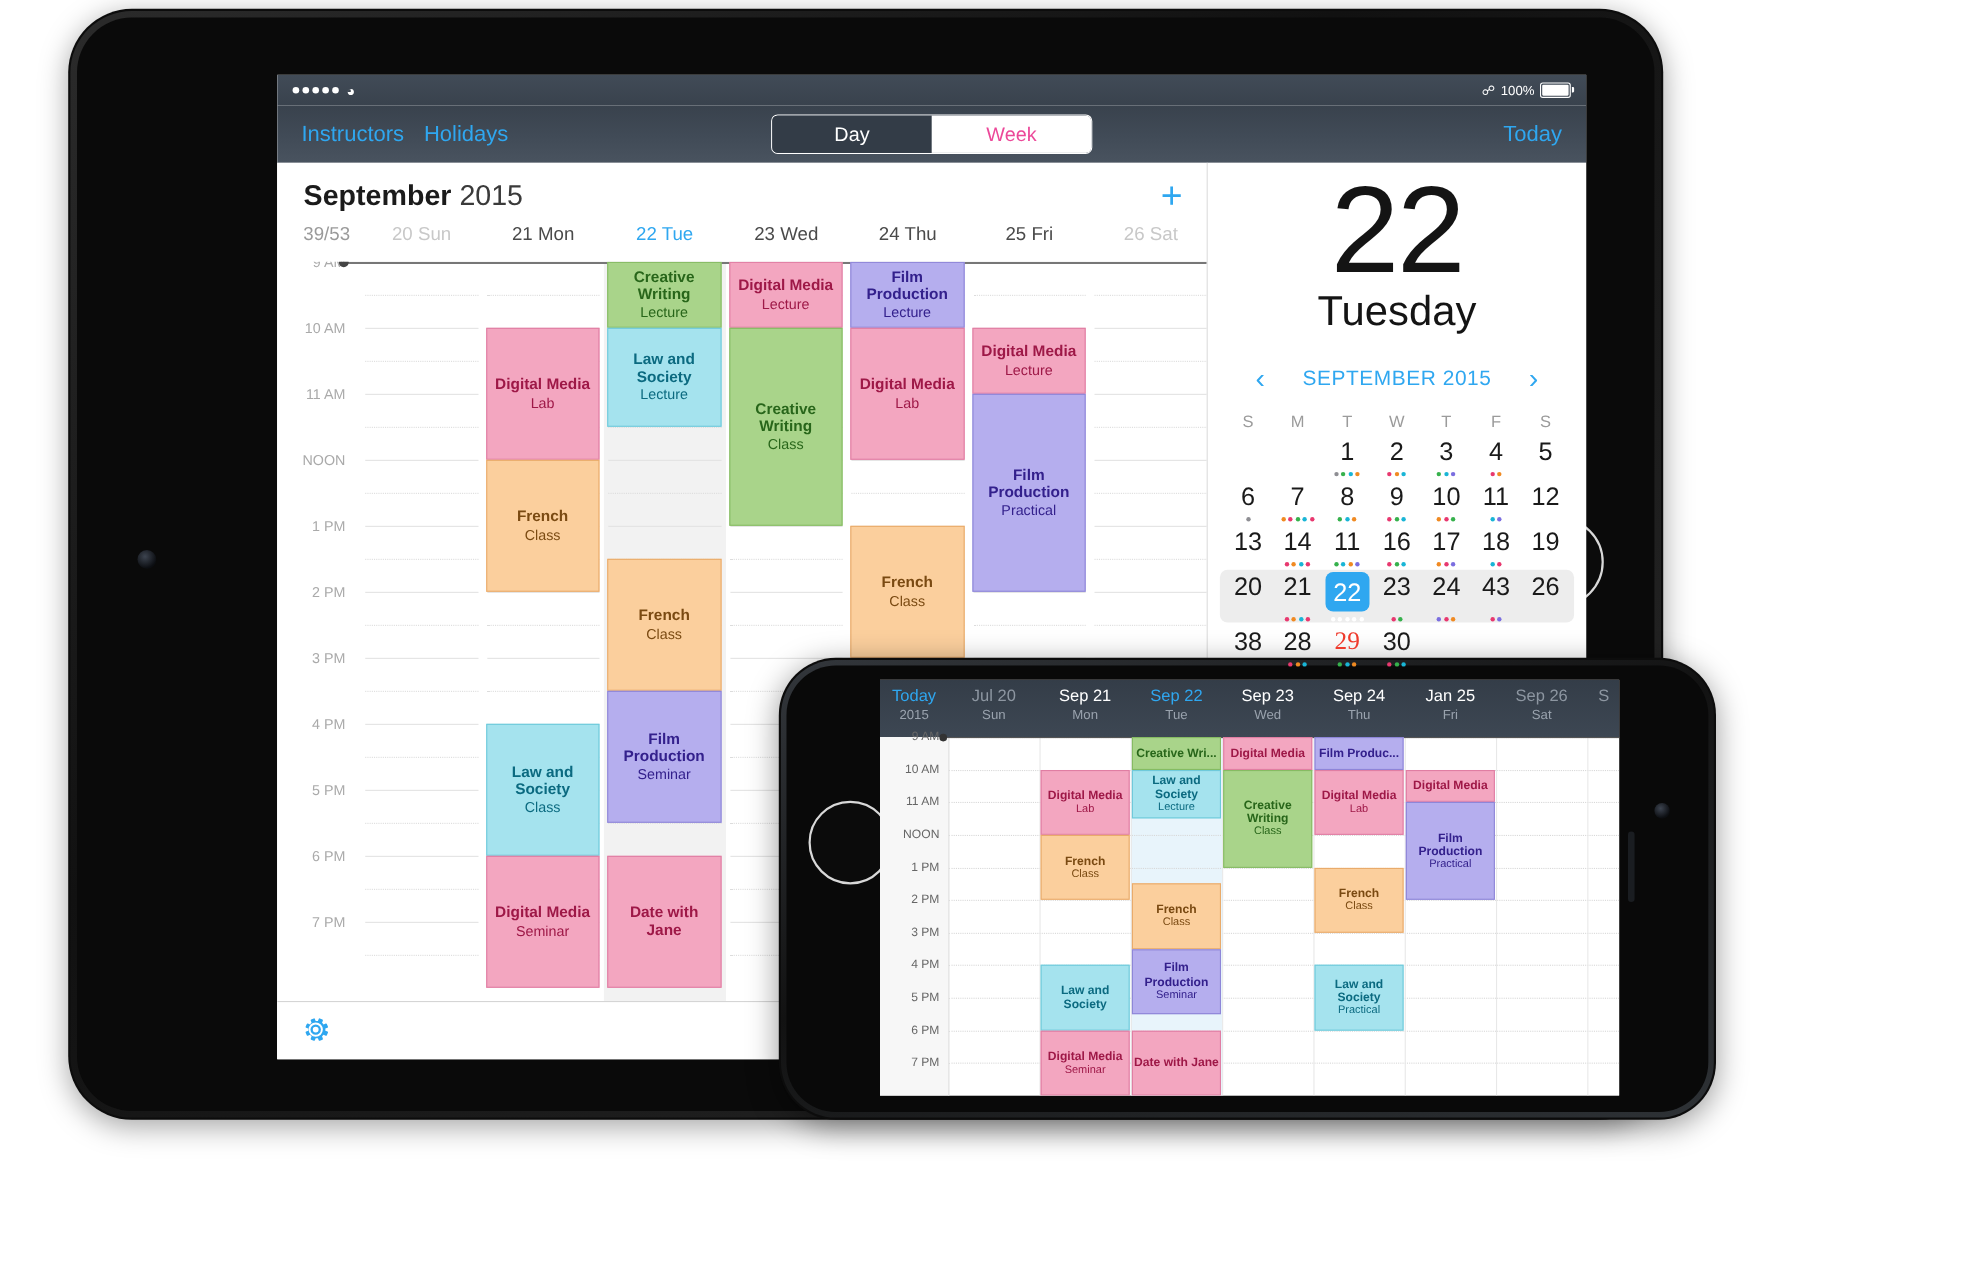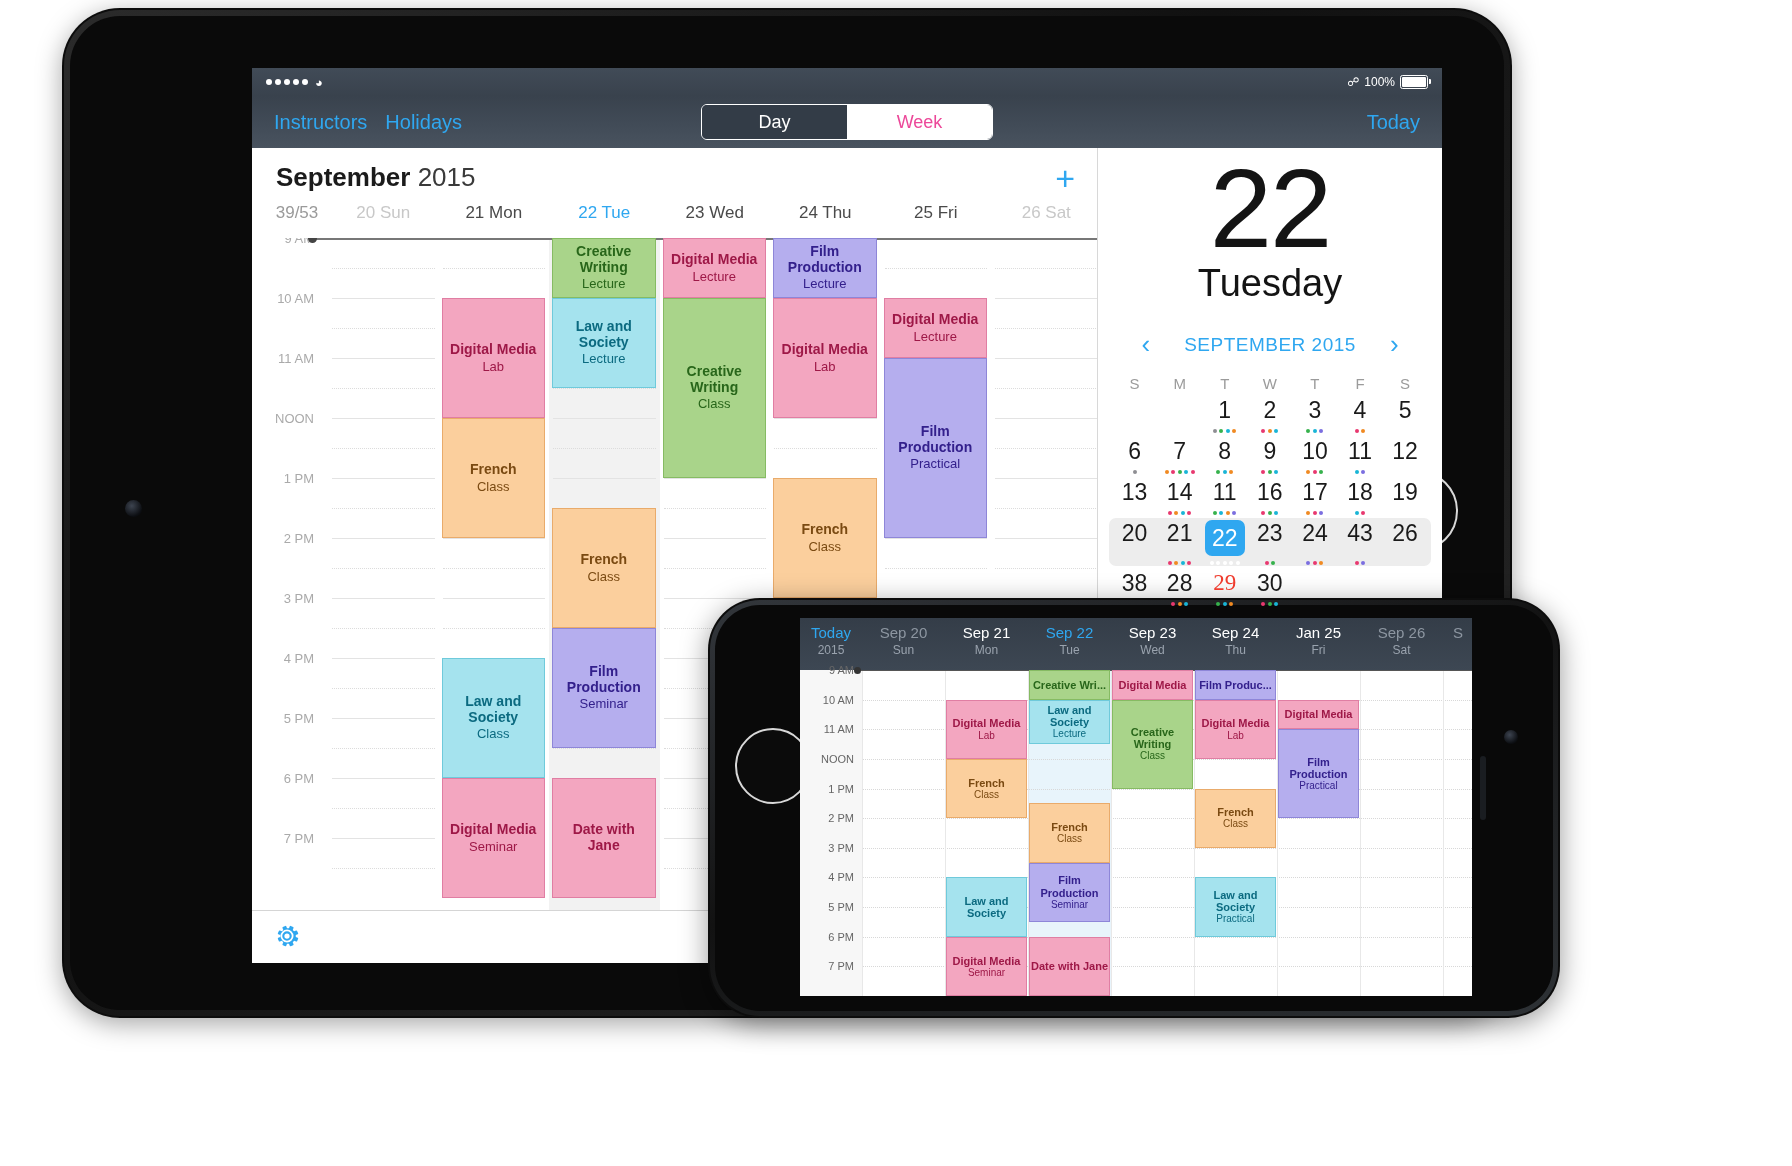--- a/index.html
+++ b/index.html
@@ -722,21 +722,21 @@
   <div id="iphone-cam"></div>
   <div id="iphone-spk"></div>
 
   <div id="iphone-screen">
     <div id="ip-head">
         <div class="ip-hcell first">
           <div class="ip-d1" style="color: rgb(47, 167, 240);">Today</div>
           <div class="ip-d2">2015</div>
         </div>
         <div class="ip-hcell dim">
-          <div class="ip-d1">Sep 20</div>
+          <div class="ip-d1">Jul 20</div>
           <div class="ip-d2">Sun</div>
         </div>
         <div class="ip-hcell">
           <div class="ip-d1">Sep 21</div>
           <div class="ip-d2">Mon</div>
         </div>
         <div class="ip-hcell sel">
           <div class="ip-d1">Sep 22</div>
           <div class="ip-d2">Tue</div>
         </div>

